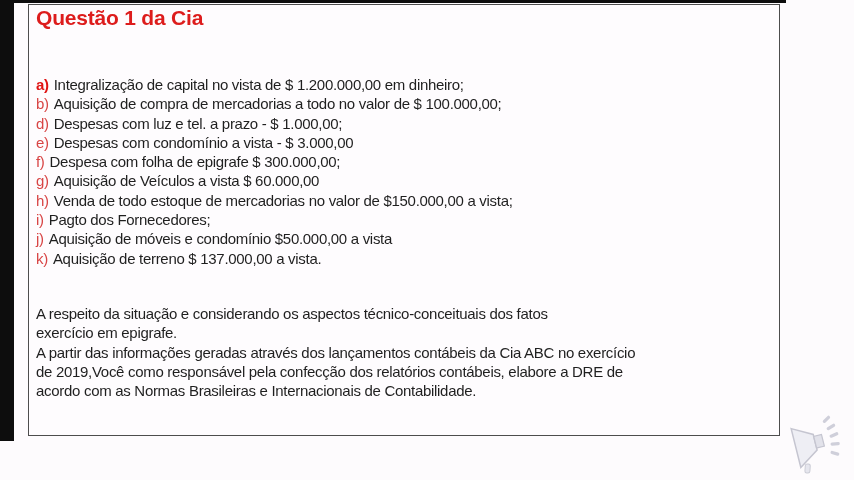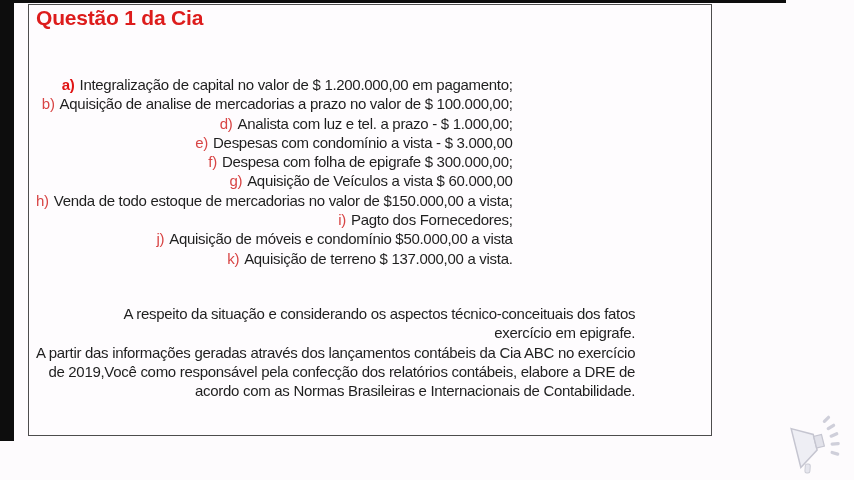--- a/index.html
+++ b/index.html
@@ -4,22 +4,22 @@
 <style>
   html,body{margin:0;padding:0;}
   body{
     width:854px;height:480px;position:relative;overflow:hidden;
     background:#fdfbfd;
     font-family:"Liberation Sans",sans-serif;
   }
   .letterbox-left{position:absolute;left:0;top:0;width:14px;height:441px;background:#0d0d0d;}
   .letterbox-top{position:absolute;left:0;top:0;width:786px;height:3px;background:#0d0d0d;}
   .textbox{
-    position:absolute;left:28px;top:4px;width:684px;height:432px;
-    border:1.5px solid #4d4d4d;background:#fefcfe;box-sizing:border-box;text-align:right;
+    position:absolute;left:28px;top:4px;width:752px;height:432px;
+    border:1.5px solid #4d4d4d;background:#fefcfe;box-sizing:border-box;
   }
   .slide-title{
     position:absolute;left:7px;top:1px;
     font-size:21px;font-weight:bold;color:#dd1c1c;letter-spacing:-0.2px;
     white-space:nowrap;
   }
   .items{position:absolute;left:7px;top:70px;}
   .item{
     font-size:15px;line-height:19.3px;letter-spacing:-0.3px;
     color:#1f1f1f;white-space:nowrap;
@@ -38,23 +38,23 @@
 </style>
 </head>
 <body style="background: rgb(253, 251, 253);">
 
 <div class="letterbox-left"></div>
 <div class="letterbox-top"></div>
 
 <div class="textbox">
   <div class="slide-title" style="color: rgb(221, 28, 28);">Questão 1 da Cia</div>
   <div class="items" id="items">
-      <div class="item first-item"><span class="letter">a)</span><span class="text">Integralização de capital no valor de $ 1.200.000,00 em pagamento;</span></div>
-      <div class="item"><span class="letter">b)</span><span class="text">Aquisição de analise de mercadorias a prazo no valor de $ 100.000,00;</span></div>
-      <div class="item"><span class="letter">d)</span><span class="text">Analista com luz e tel. a prazo - $ 1.000,00;</span></div>
+      <div class="item first-item"><span class="letter">a)</span><span class="text">Integralização de capital no vista de $ 1.200.000,00 em dinheiro;</span></div>
+      <div class="item"><span class="letter">b)</span><span class="text">Aquisição de compra de mercadorias a todo no valor de $ 100.000,00;</span></div>
+      <div class="item"><span class="letter">d)</span><span class="text">Despesas com luz e tel. a prazo - $ 1.000,00;</span></div>
       <div class="item"><span class="letter">e)</span><span class="text">Despesas com condomínio a vista - $ 3.000,00</span></div>
       <div class="item"><span class="letter">f)</span><span class="text">Despesa com folha de epigrafe $ 300.000,00;</span></div>
       <div class="item"><span class="letter">g)</span><span class="text">Aquisição de Veículos a vista $ 60.000,00</span></div>
       <div class="item"><span class="letter">h)</span><span class="text">Venda de todo estoque de mercadorias no valor de $150.000,00 a vista;</span></div>
       <div class="item"><span class="letter">i)</span><span class="text">Pagto dos Fornecedores;</span></div>
       <div class="item"><span class="letter">j)</span><span class="text">Aquisição de móveis e condomínio $50.000,00 a vista</span></div>
       <div class="item"><span class="letter">k)</span><span class="text">Aquisição de terreno $ 137.000,00 a vista.</span></div>
     </div>
   <div class="paras" id="paras">
       <div class="pline">A respeito da situação e considerando os aspectos técnico-conceituais dos fatos</div>

